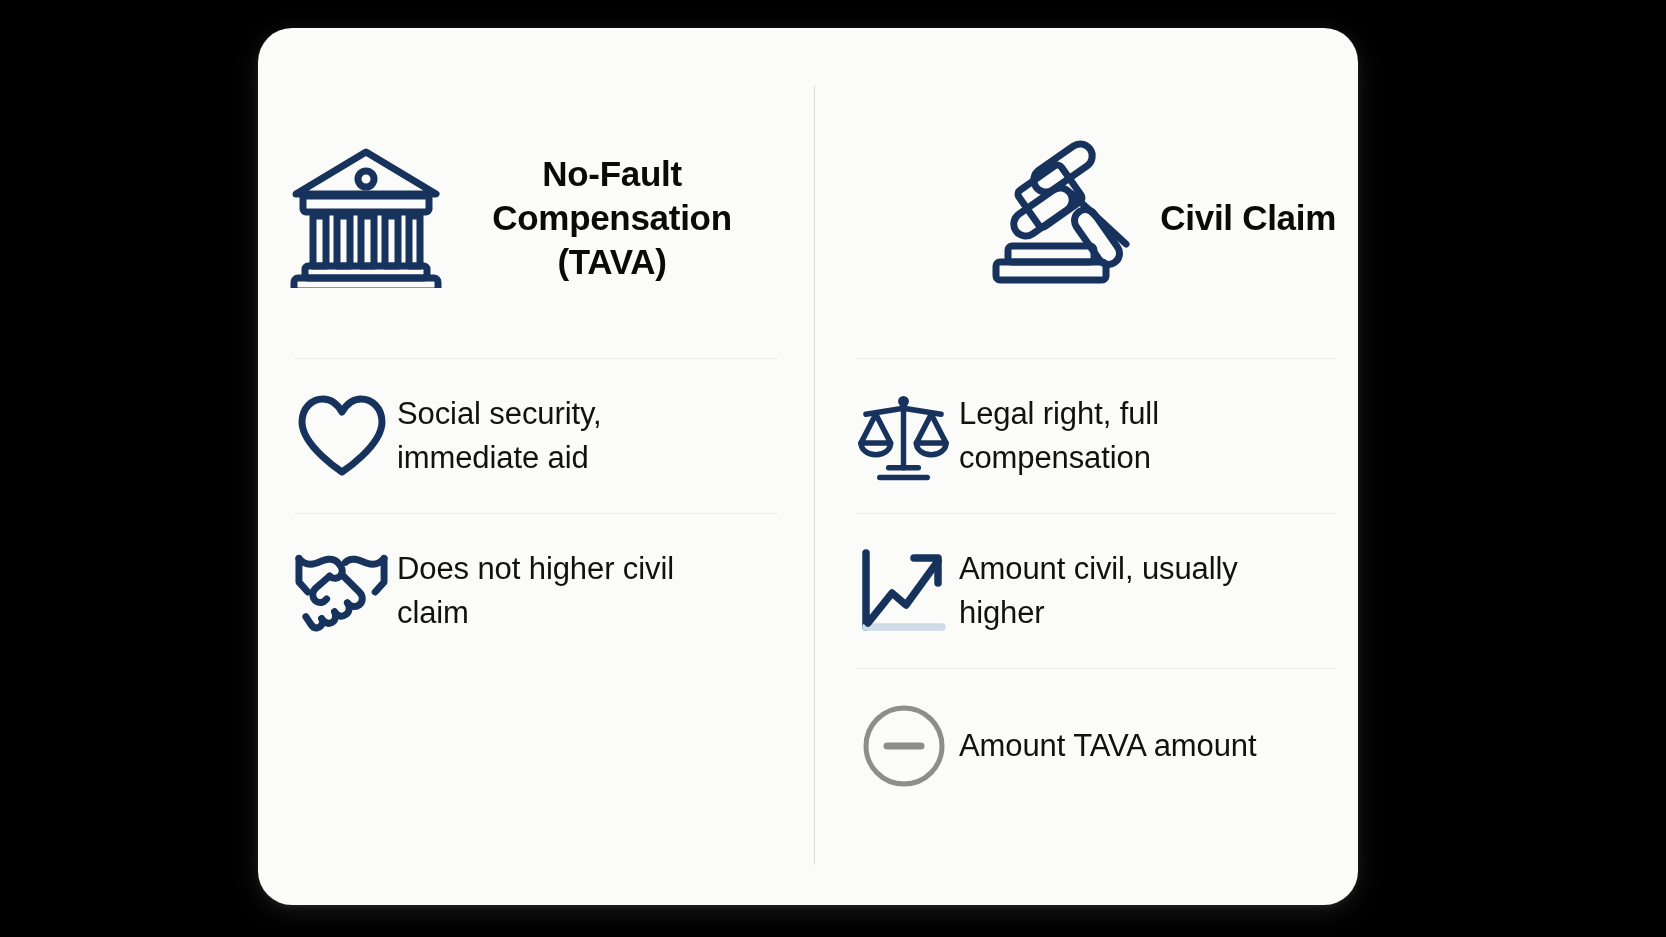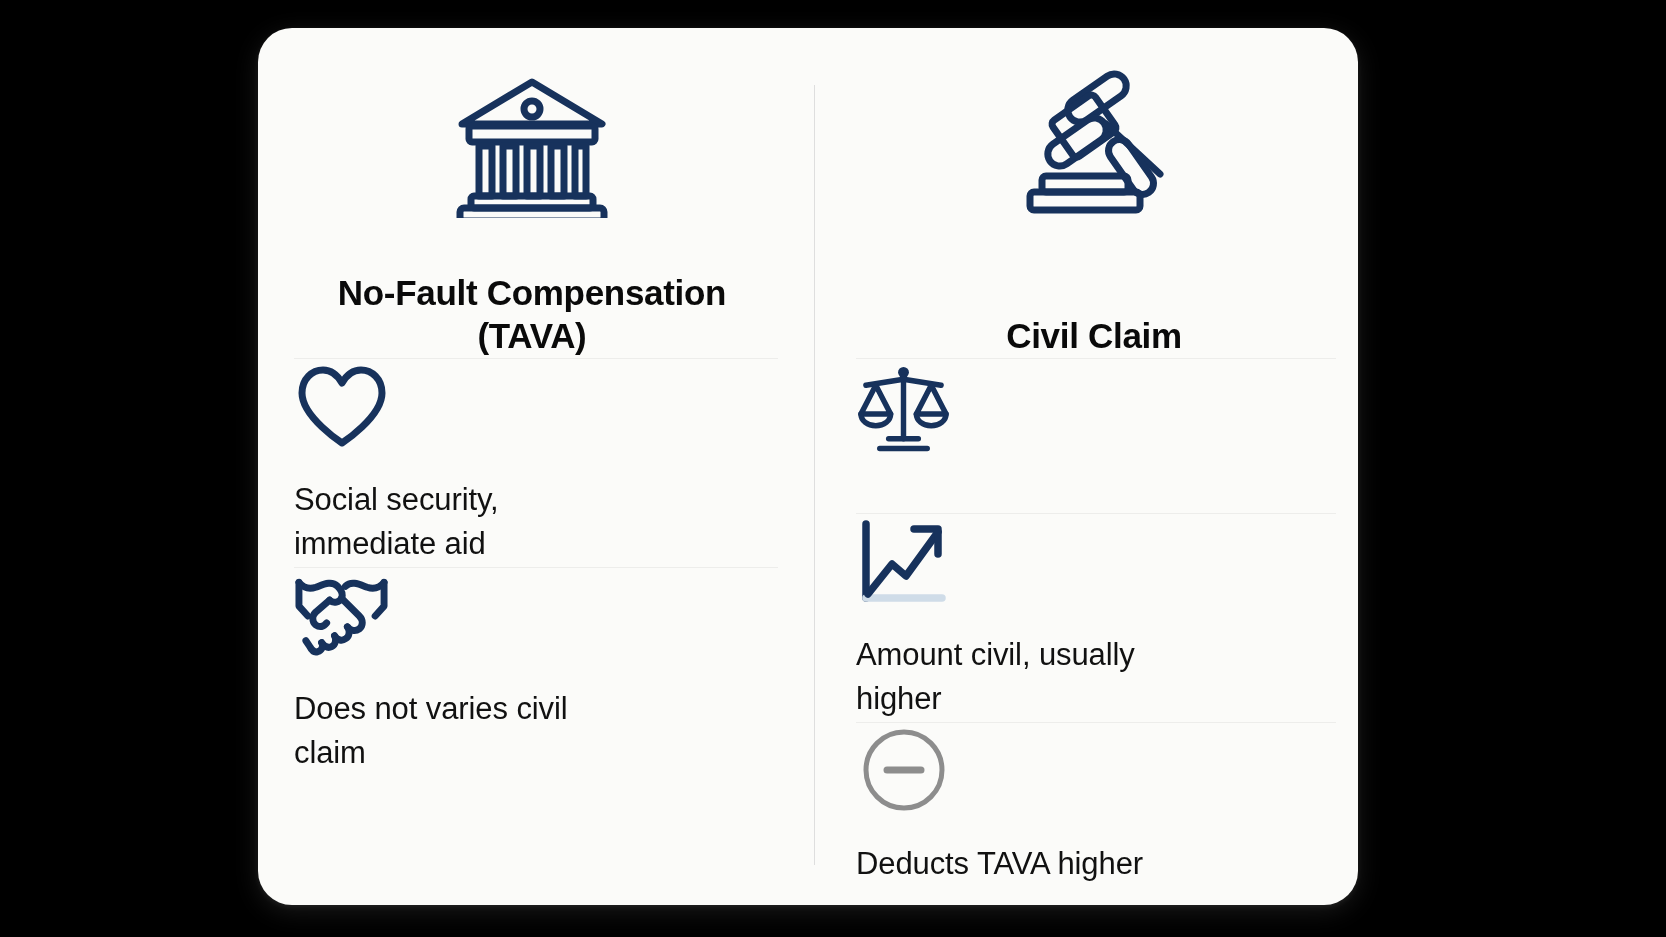--- a/index.html
+++ b/index.html
@@ -52,23 +52,23 @@
     top: 57px;
     width: 1px;
     height: 780px;
     background: #dedede;
   }
 
   
   .col-head {
     height: 330px;
     display: flex;
-    flex-direction: column;
-    align-items: center;
-    justify-content: space-between;
+    flex-direction: row;
+    align-items: center;
+    justify-content: flex-end;
     padding-top: 40px;
     box-sizing: border-box;
   }
   .head-icon {
     height: 150px;
     display: flex;
     align-items: center;
     justify-content: center;
   }
   .col-title {
@@ -78,25 +78,25 @@
     text-align: center;
     line-height: 1.25;
     letter-spacing: -0.3px;
     margin-top: 10px;
   }
 
   
   .rows { display: block; }
   .row {
     display: flex;
-    gap: 24px;
+    align-items: center;
+    gap: 8px;
     border-top: 1px solid #ededeb;
     min-height: 155px;
     box-sizing: border-box;
-    flex-direction: column;
   }
   .row-icon {
     flex: 0 0 95px;
     width: 95px;
     height: 95px;
     display: flex;
     align-items: center;
     justify-content: center;
   }
   .row-text {
@@ -161,21 +161,21 @@
                 <path d="M91 10 C86 16 80 17 74 15 C66 12 58 8 52 14"></path>
                 <path d="M5 10 L5 34 L14 44"></path>
                 <path d="M91 10 L91 34 L82 44"></path>
                 <path d="M48 26 L66 44 C70 48 70 54 66 57 C62 60 57 59 54 55"></path>
                 <path d="M54 55 C57 59 56 65 52 67 C48 70 44 68 41 64"></path>
                 <path d="M41 64 C43 68 42 73 38 75 C34 77 31 75 28 71"></path>
                 <path d="M28 71 C30 75 28 79 24 80 C21 81 18 79 16 75 L12 69"></path>
                 <path d="M36 28 L22 40 C18 44 18 50 22 53 C26 56 30 55 33 51"></path>
               </svg>
             </div>
-            <div class="row-text">Does not varies civil claim</div>
+            <div class="row-text">Does not higher civil claim</div>
           </div>
 
         </div>
       </div>
 
       <div class="col col-right">
 
         <div class="col-head">
           <div class="head-icon">
             <svg width="200" height="150" viewBox="0 0 200 150" fill="none" stroke="#17325c" stroke-width="7" stroke-linecap="round" stroke-linejoin="round">
@@ -202,20 +202,21 @@
                 <path d="M48 16 L48 78"></path>
                 <path d="M10 24 L48 18 L86 24"></path>
                 <path d="M20 24 L5 53 L35 53 Z"></path>
                 <path d="M76 24 L61 53 L91 53 Z"></path>
                 <path d="M5 53 A15 12 0 0 0 35 53"></path>
                 <path d="M61 53 A15 12 0 0 0 91 53"></path>
                 <path d="M33 78 L63 78"></path>
                 <path d="M24 88 L72 88"></path>
               </svg>
             </div>
+            <div class="row-text">Legal right, full compensation</div>
           </div>
 
           <div class="row">
             <div class="row-icon">
               <svg width="92" height="88" viewBox="0 0 92 88" fill="none" stroke="#17325c" stroke-width="7.5" stroke-linecap="round" stroke-linejoin="round">
                 <path d="M8 6 L8 80"></path>
                 <path d="M8 80 L84 80" stroke="#cfdce8"></path>
                 <path d="M10 76 L34 46 L48 58 L80 14"></path>
                 <path d="M56 11 L80 11 L80 36"></path>
               </svg>
@@ -223,21 +224,21 @@
             <div class="row-text">Amount civil, usually higher</div>
           </div>
 
           <div class="row">
             <div class="row-icon">
               <svg width="86" height="86" viewBox="0 0 86 86" fill="none" stroke="#8d8d8d" stroke-width="5" stroke-linecap="round">
                 <circle cx="43" cy="43" r="38"></circle>
                 <path d="M26 43 L60 43" stroke-width="7"></path>
               </svg>
             </div>
-            <div class="row-text">Deducts TAVA higher</div>
+            <div class="row-text">Amount TAVA amount</div>
           </div>
 
         </div>
       </div>
 
       <div class="v-divider"></div>
     </div>
   </div>
 </div>
 

